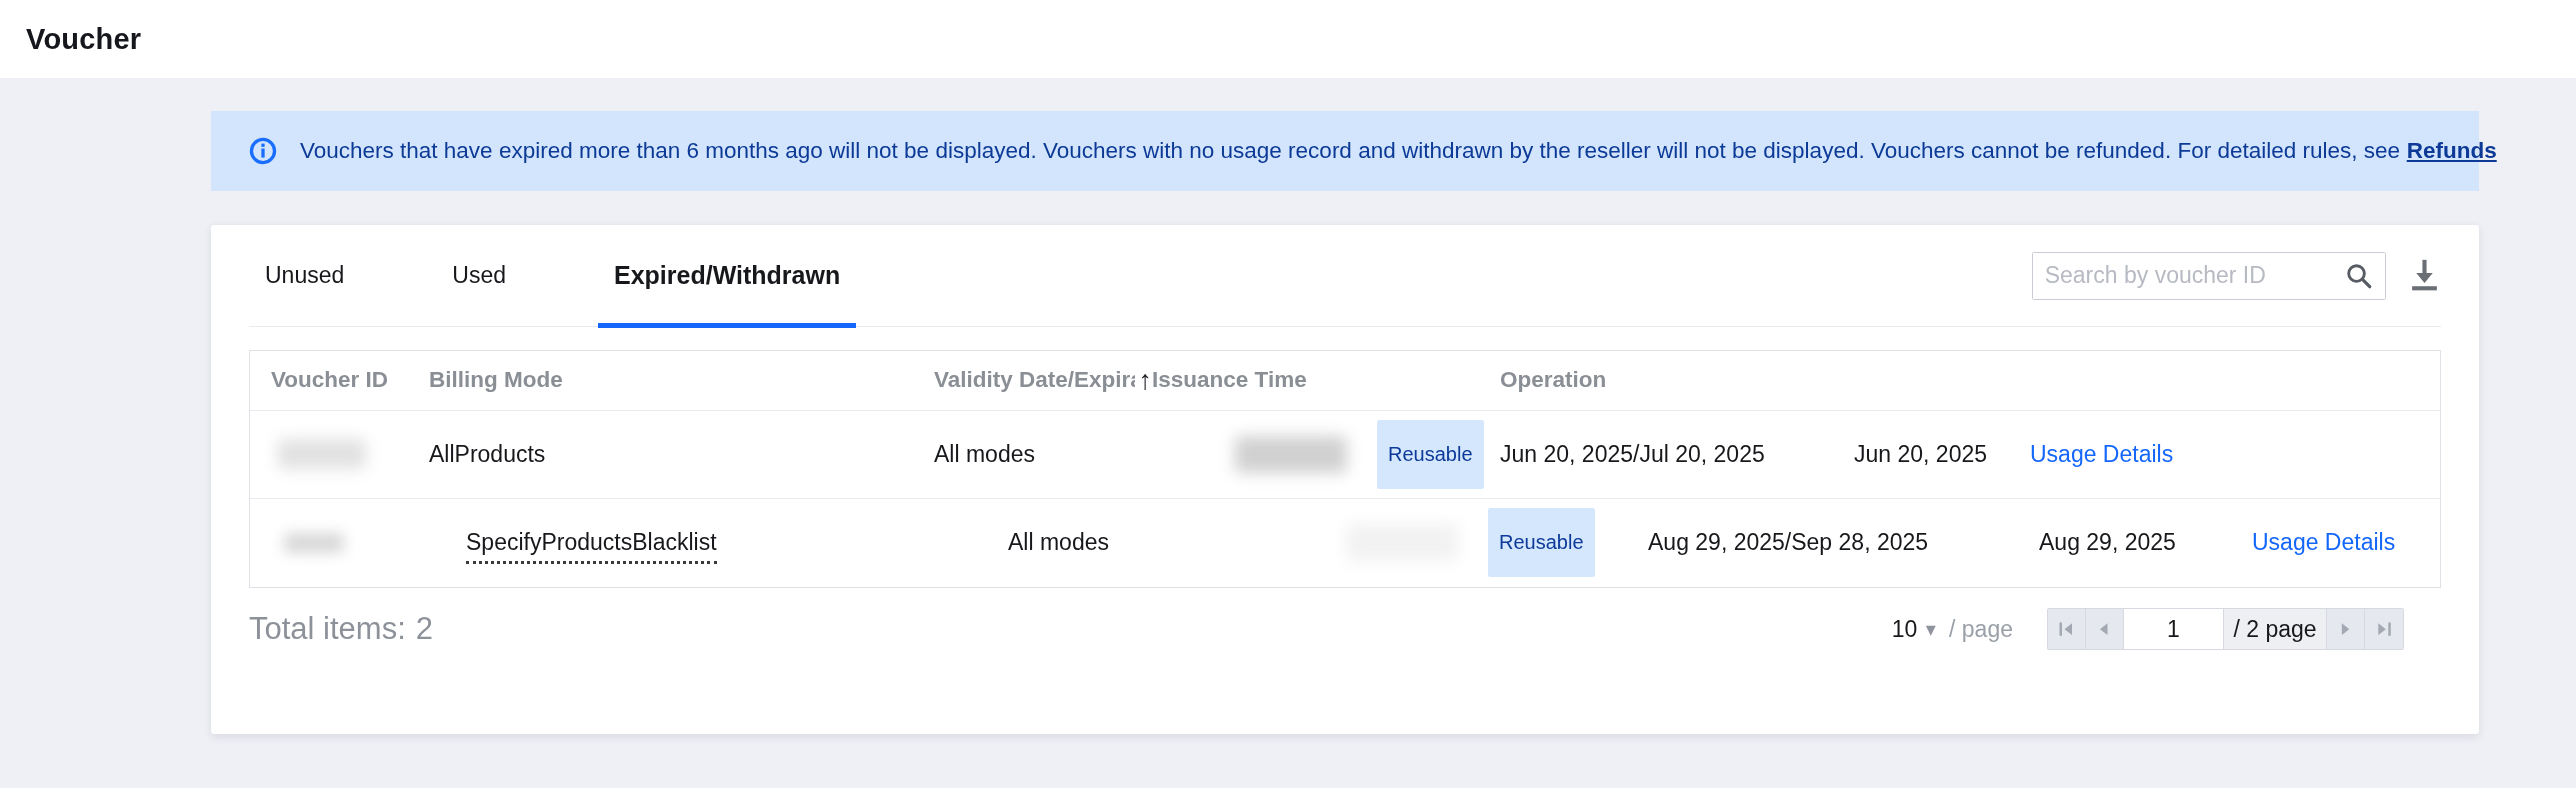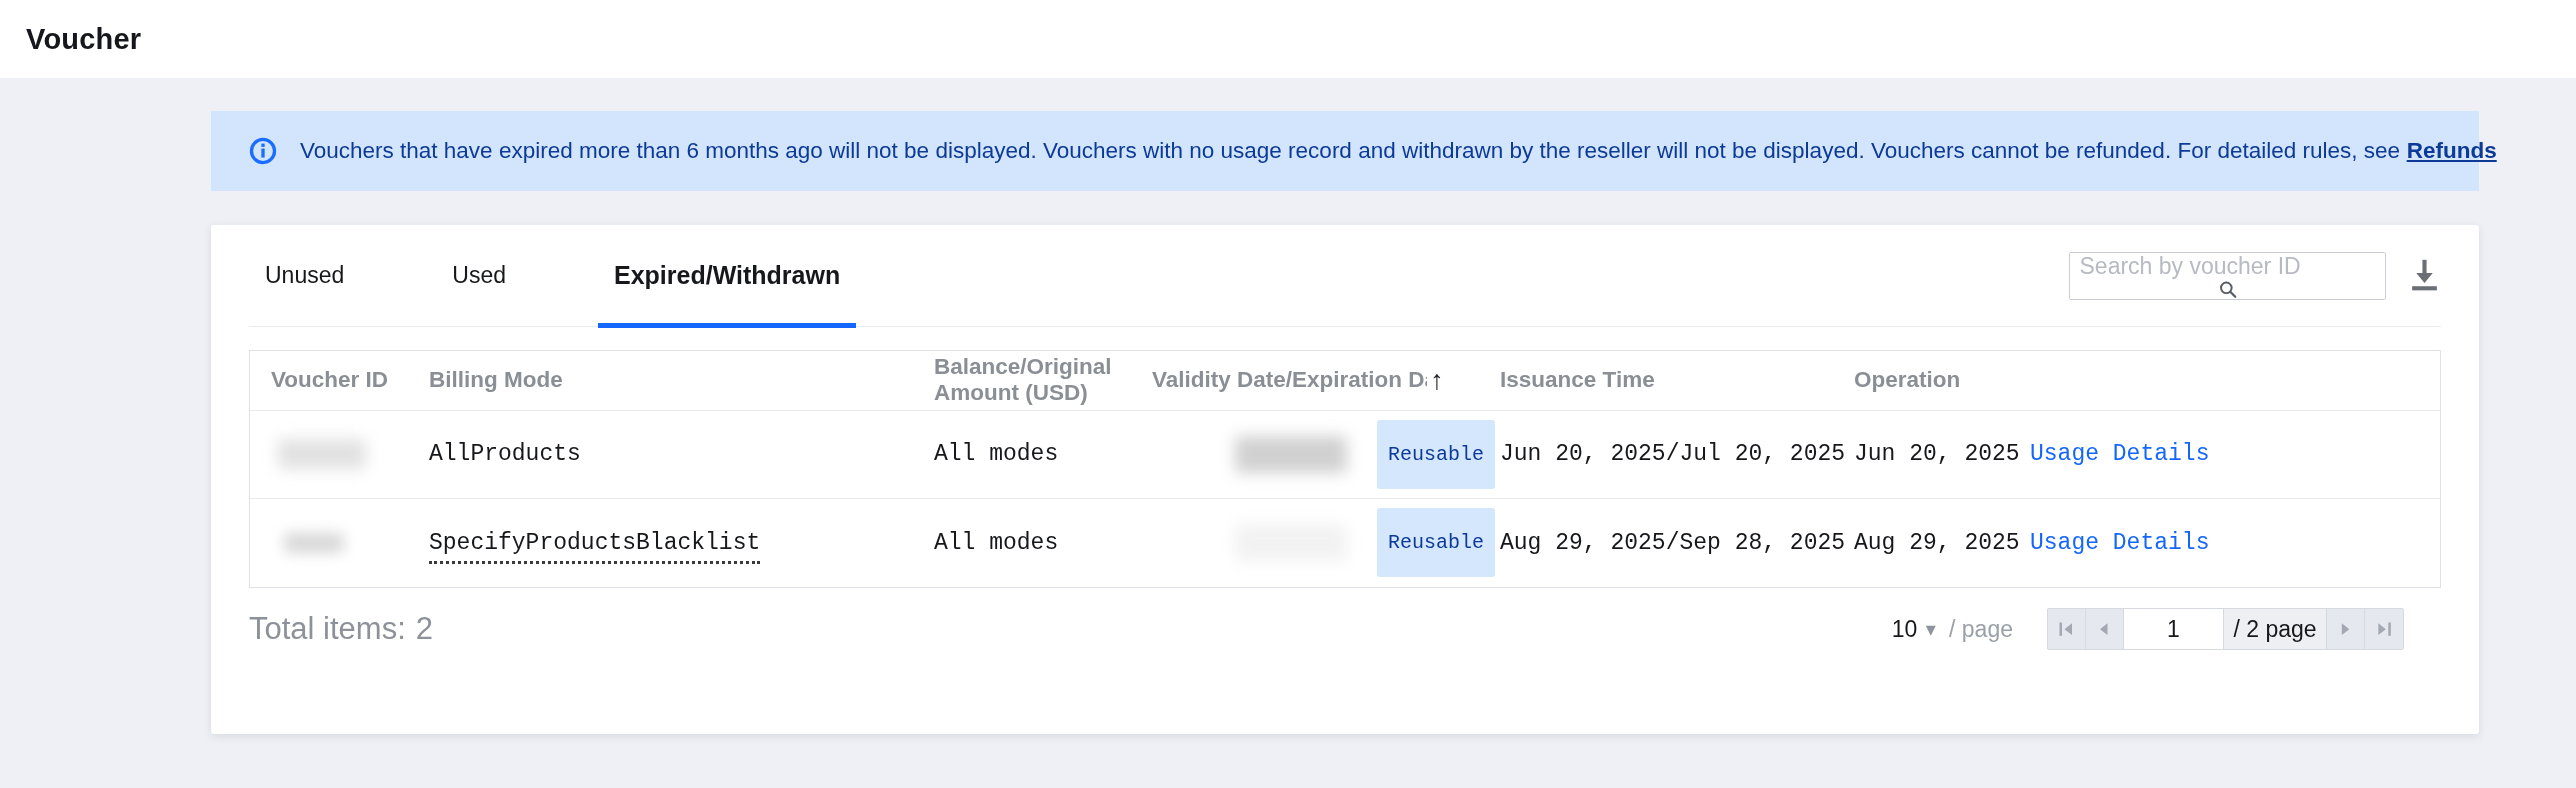--- a/index.html
+++ b/index.html
@@ -52,23 +52,23 @@
     padding: 0 16px; margin-right: 36px; font-size: 23px; color: #17181b; cursor: pointer;
   }
   .tab.active { font-weight: bold; font-size: 25px; }
   .tab.active::after {
     content: ""; position: absolute; left: 0; right: 0; bottom: -1.7px; height: 5px;
     background: #1467fa;
   }
 
   .toolbar { display: flex; align-items: center; gap: 22px; }
   .search-box {
-    width: 317px; height: 48px; background: #fff;
+    width: 354px; height: 48px; background: #fff;
     border: 1.7px solid #c9ccd4; border-radius: 1.7px;
-    display: flex; align-items: center; padding: 0 11.7px; flex-direction: column;
+    display: flex; align-items: center; padding: 0 11.7px;
   }
   .search-box input {
     flex: 1; min-width: 0; border: none; outline: none;
     font-size: 23px; color: #333; background: transparent;
     font-family: "Liberation Sans", sans-serif;
   }
   .search-box input::placeholder { color: #b7bac2; }
   .icon-btn { display: flex; align-items: center; cursor: pointer; }
 
   
@@ -79,22 +79,22 @@
     align-items: center;
   }
   .thead { height: 60px; color: #8a8e95; font-weight: 600; font-size: 22.5px; border-bottom: 1.7px solid #e8eaee; }
   .thead > div:first-child, .trow > div:first-child { padding-left: 21px; }
   .th-validity { display: flex; align-items: center; }
   .th-validity .clip {
     display: inline-block; max-width: 275px; overflow: hidden; white-space: nowrap;
   }
   .sort-arrow { color: #23242a; font-size: 27px; font-weight: 700; margin-left: 3.3px; line-height: 1; }
 
-  .trow { height: 88px; font-size: 23px; border-bottom: 1.7px solid #e8eaee; font-family: Liberation Mono, monospace; }
-  .trow:last-child { border-bottom: none; }
+  .trow { height: 88px; font-size: 23px; border-bottom: 1.7px solid #e8eaee; }
+  .trow:last-child { border-bottom: none; gap: 37px; }
 
   .cell-balance { display: flex; align-items: center; }
   .blur-amount {
     margin-left: 83px; width: 112px; height: 37px; border-radius: 5px;
     background: #bdbdbd; filter: blur(7.5px); opacity: .7;
   }
   .blur-amount.light { background: #e2e2e2; opacity: .45; }
   .badge {
     margin-left: 30px; background: #d4e7fd; color: #0d3a99;
     font-size: 20px; padding: 23px 11px; border-radius: 2.5px; white-space: nowrap;
@@ -182,21 +182,20 @@
           <rect x="5" y="34" width="30" height="5" fill="#6a6e75"></rect>
         </svg>
       </div>
     </div>
   </div>
 
   <div class="table">
     <div class="grid thead">
       <div>Voucher ID</div>
       <div>Billing Mode</div>
-      <div>Balance/Original Amount (USD)</div>
       <div class="th-validity">
         <span class="clip">Validity Date/Expiration Date</span>
         <span class="sort-arrow">↑</span>
       </div>
       <div>Issuance Time</div>
       <div>Operation</div>
     </div>
 
     <div class="grid trow">
       <div>

